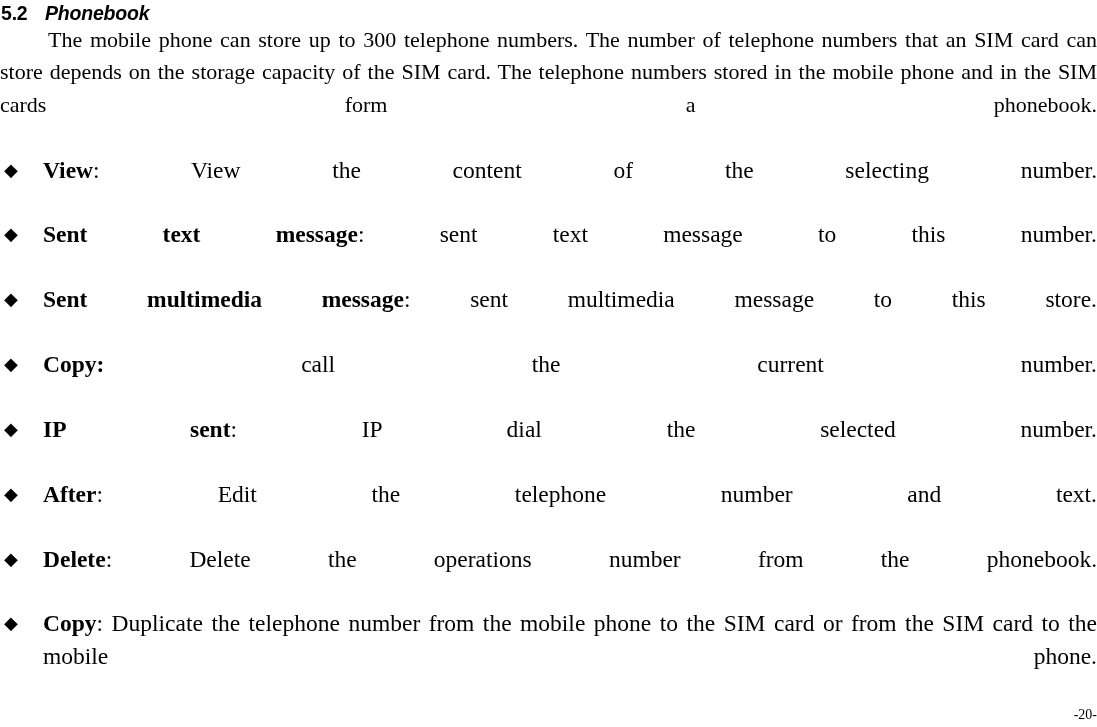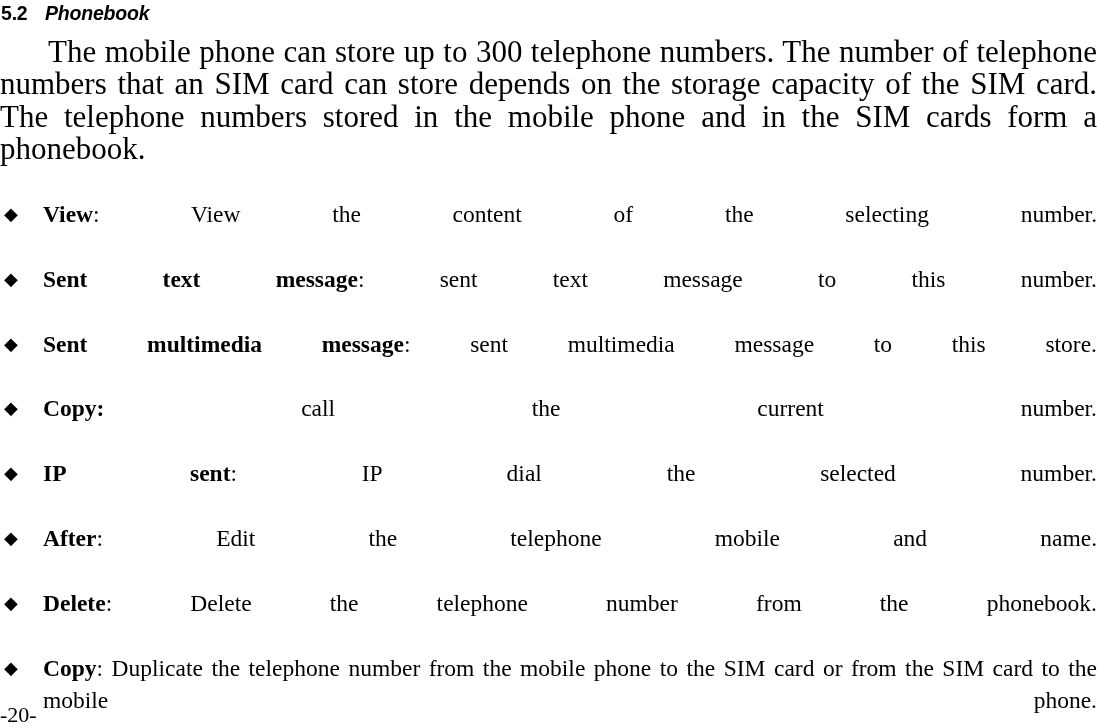--- a/index.html
+++ b/index.html
@@ -24,37 +24,37 @@
     box-sizing: border-box;
   }
 
   
   .heading {
     font-family: "Liberation Sans", "DejaVu Sans", sans-serif;
     font-weight: bold;
     font-size: 19.5px;
     line-height: 22px;
     letter-spacing: -0.2px;
-    margin: 2px 0 12px 1px;
+    margin: 2px 0 0 1px;
     white-space: pre;
     display: flex;
     align-items: baseline;
   }
   .heading .num {
     display: inline-block;
     min-width: 44px;
   }
   .heading .ttl {
     display: inline-block;
     font-style: italic;
   }
 
   
   .para {
-    font-size: 31px;
+    font-size: 22px;
     line-height: 32.4px;
     text-align: justify;
     text-justify: inter-word;
     margin: 0;
     padding: 0;
     text-indent: 48px;
     hyphens: none;
   }
   .para.tight {
     text-indent: 44px;
@@ -97,22 +97,22 @@
     display: inline-block;
     width: 100%;
   }
 
   
   .footer {
     position: absolute;
     left: 0;
     right: 0;
     bottom: 3px;
-    text-align: left;
-    font-size: 22px;
+    text-align: right;
+    font-size: 14px;
     line-height: 22px;
     font-family: "Liberation Serif", "DejaVu Serif", serif;
   }
 </style>
 </head>
 <body>
 
 <div class="page">
 
   <div class="heading">
@@ -127,23 +127,23 @@
     <li class="bullet"><span class="dia">◆</span><b>View</b><span>: </span><span>View the content of the selecting number.</span></li>
 
     <li class="bullet"><span class="dia">◆</span><b>Sent text message</b><span>: </span><span>sent text message to this number.</span></li>
 
     <li class="bullet"><span class="dia">◆</span><b>Sent multimedia message</b><span>: </span><span>sent multimedia message to this store.</span></li>
 
     <li class="bullet"><span class="dia">◆</span><b>Copy:</b><span style="font-weight: bold;"> </span><span>call the current number.</span></li>
 
     <li class="bullet"><span class="dia">◆</span><b>IP sent</b><span>: </span><span>IP dial the selected number.</span></li>
 
-    <li class="bullet"><span class="dia">◆</span><b>After</b><span>: </span><span>Edit the telephone mobile and name.</span></li>
+    <li class="bullet"><span class="dia">◆</span><b>After</b><span>: </span><span>Edit the telephone number and text.</span></li>
 
-    <li class="bullet"><span class="dia">◆</span><b>Delete</b><span>: </span><span>Delete the telephone number from the phonebook.</span></li>
+    <li class="bullet"><span class="dia">◆</span><b>Delete</b><span>: </span><span>Delete the operations number from the phonebook.</span></li>
 
     <li class="bullet"><span class="dia">◆</span><b>Copy</b><span>: </span><span>Duplicate the telephone number from the mobile phone to the SIM card or from the SIM card to the mobile phone.</span></li>
 
   </ul>
 
   <div class="footer">
     <span>-20-</span>
   </div>
 </div>
 

